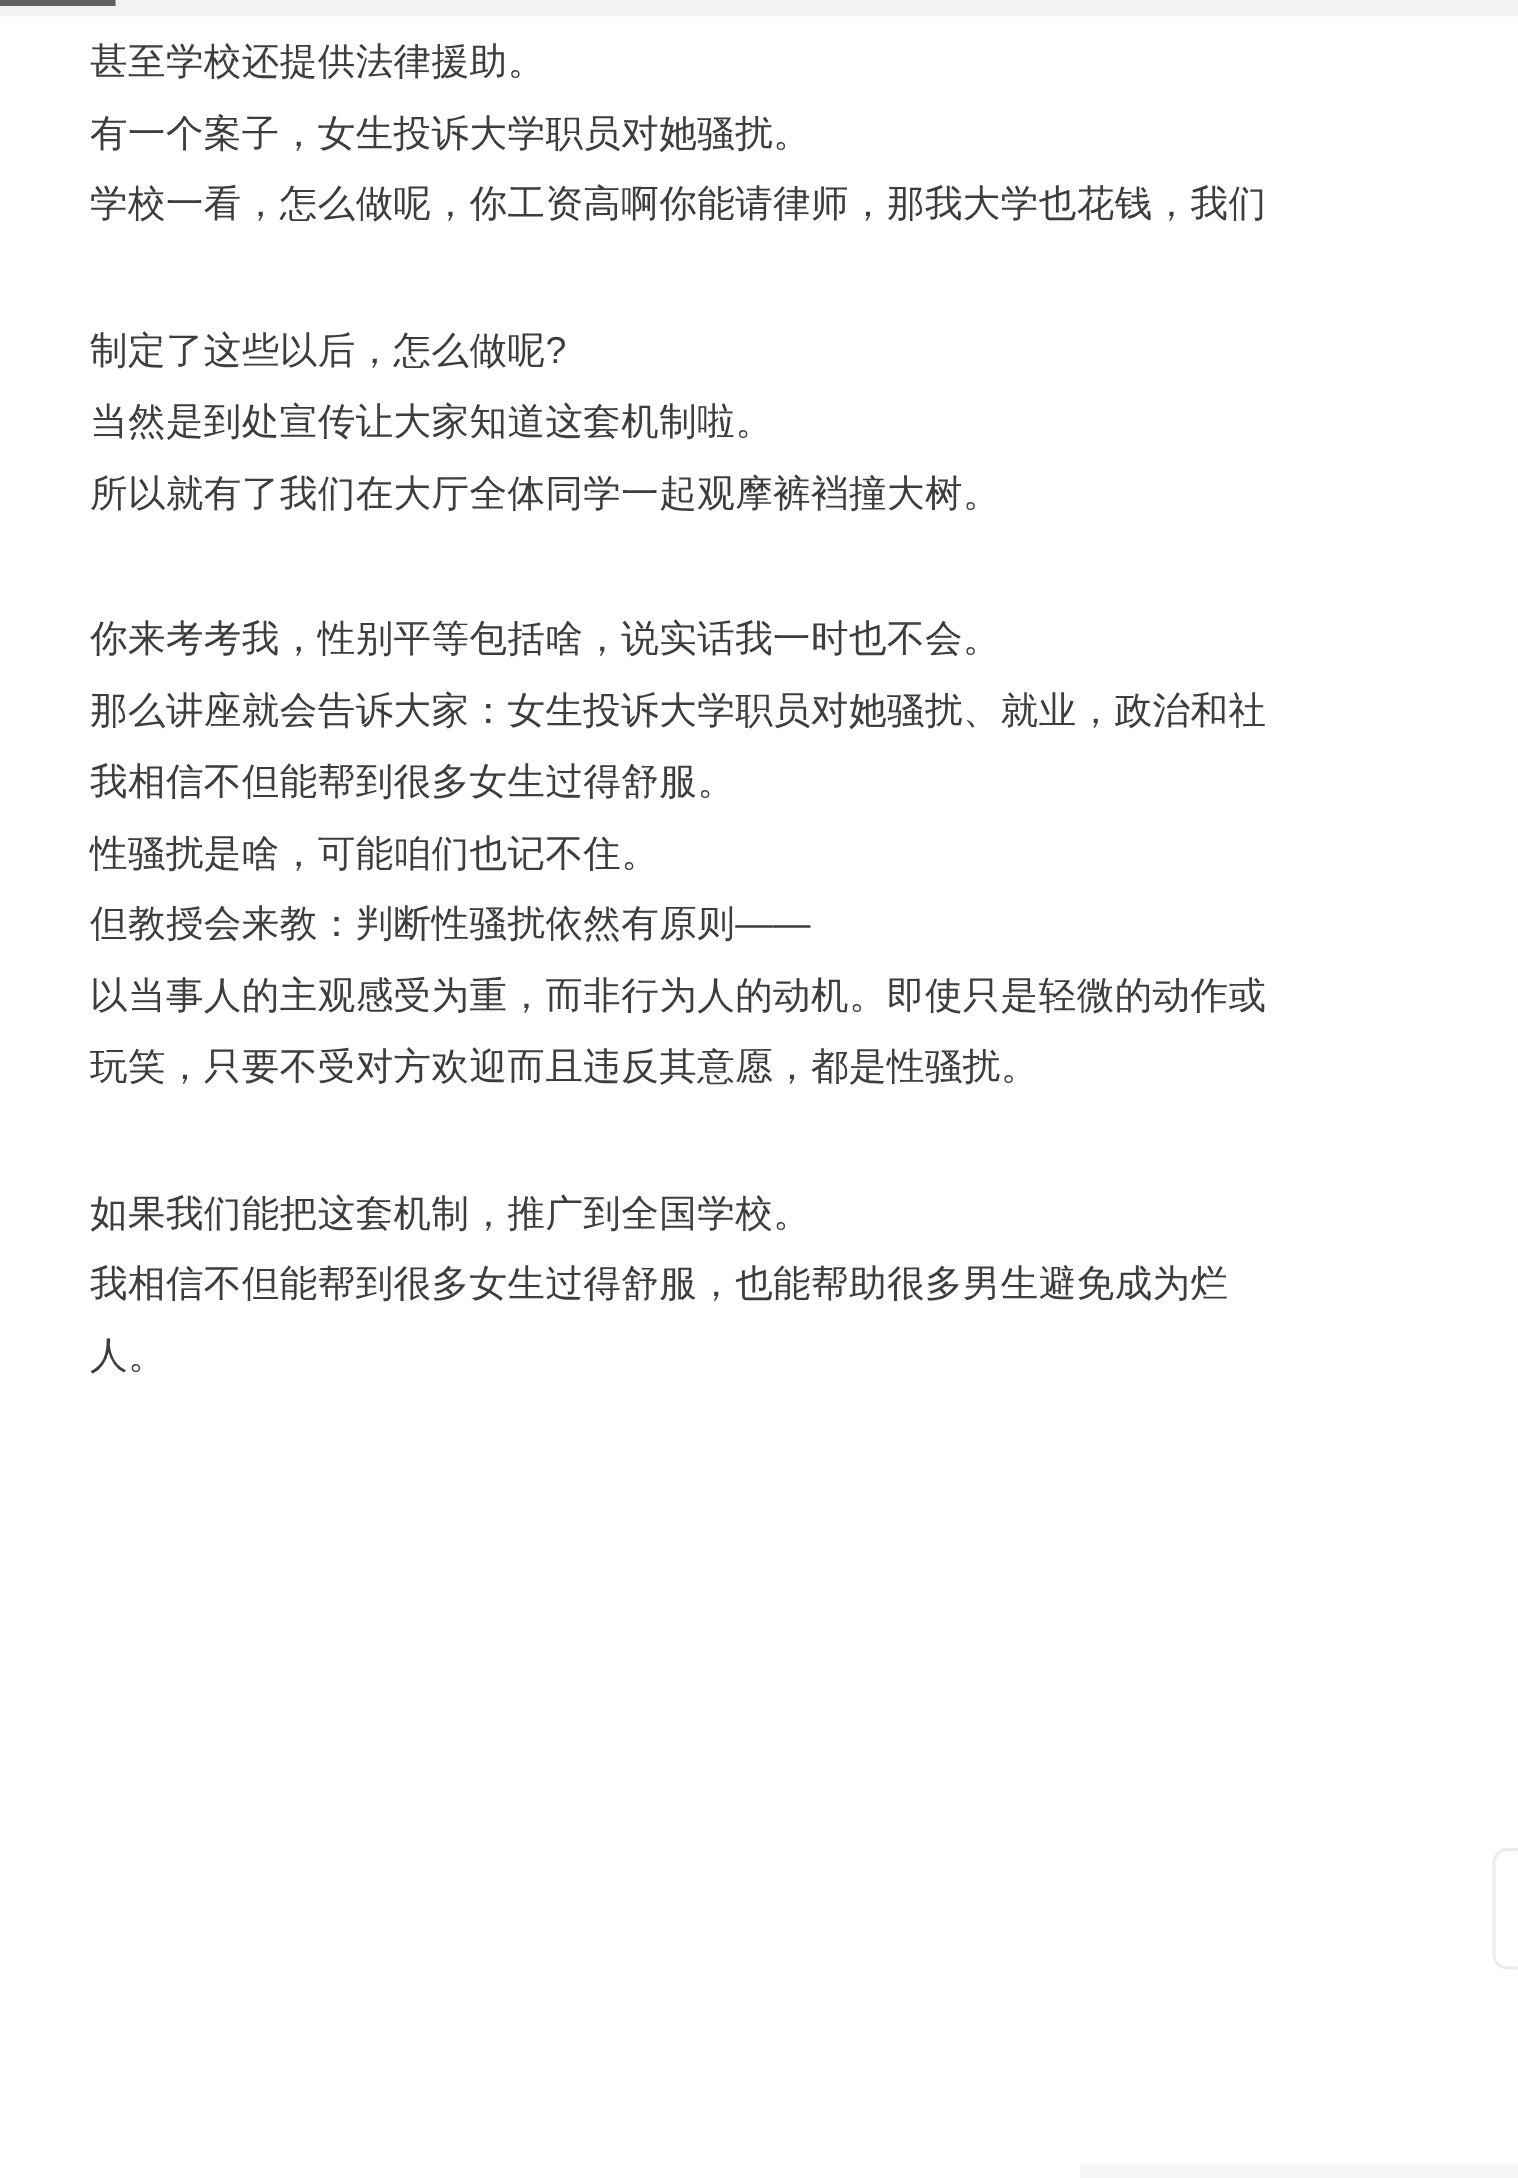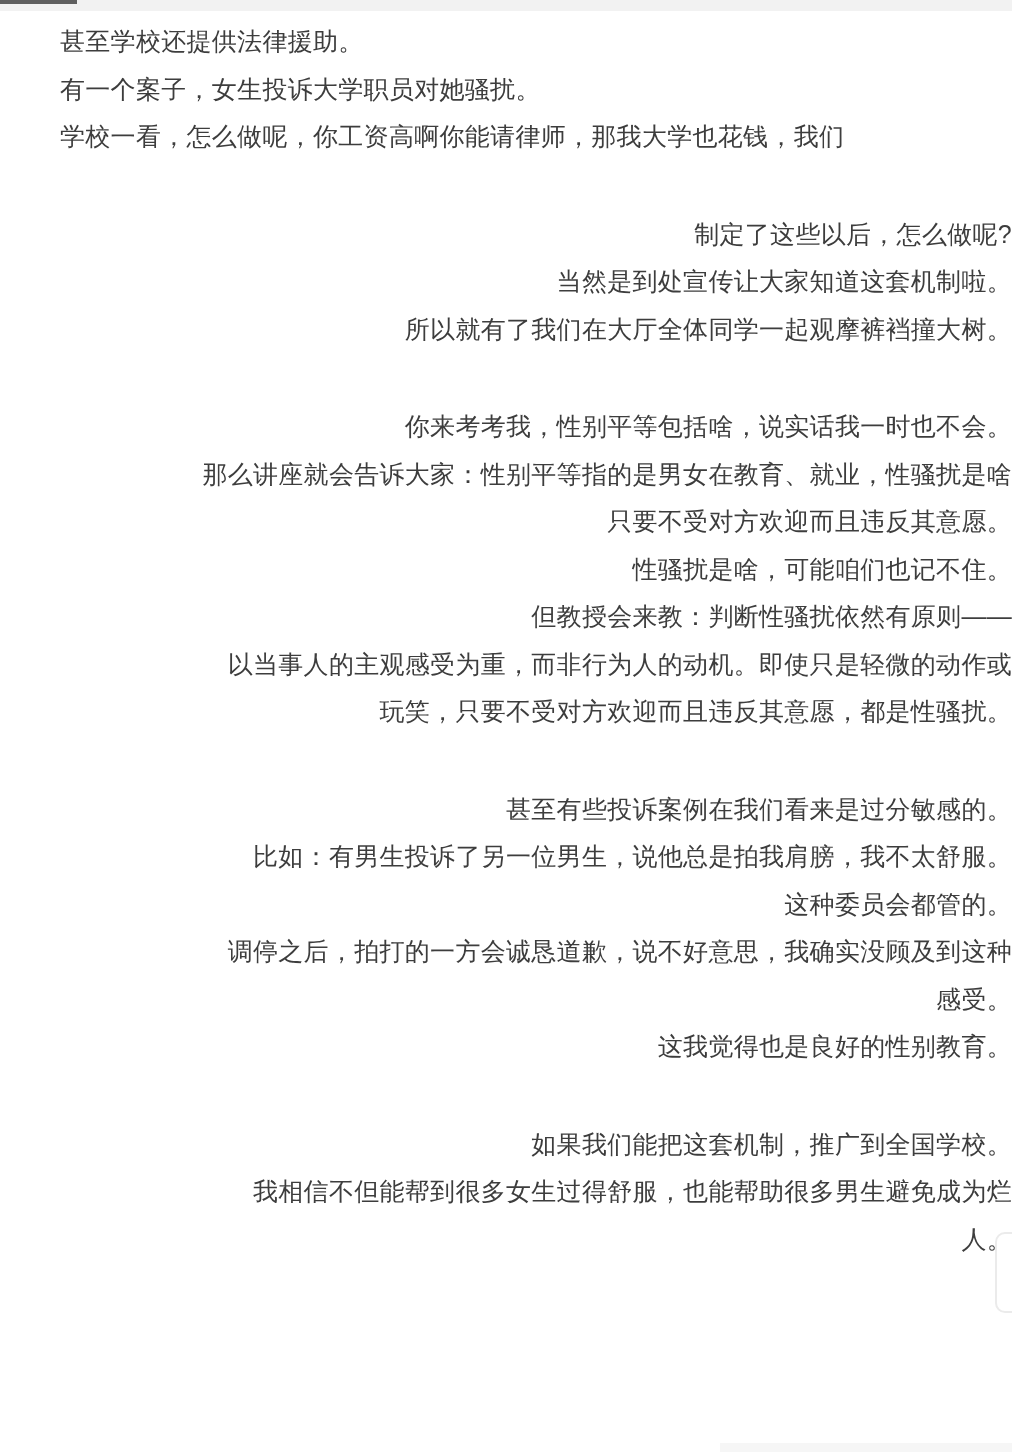--- a/index.html
+++ b/index.html
@@ -37,21 +37,20 @@
     left: 60px;
     top: 18px;
     width: 952px;
     color: #3d3d3d;
     font-size: 25px;
     line-height: 47.5px;
     letter-spacing: 0.3px;
   }
   .block + .block {
     margin-top: 50px;
-    text-align: right;
   }
   .line {
     white-space: nowrap;
   }
   .float-btn {
     position: absolute;
     left: 995px;
     top: 1232px;
     width: 34px;
     height: 81px;
@@ -82,34 +81,26 @@
         <div class="line">有一个案子，女生投诉大学职员对她骚扰。</div>
         <div class="line">学校一看，怎么做呢，你工资高啊你能请律师，那我大学也花钱，我们</div>
       </div>
       <div class="block">
         <div class="line">制定了这些以后，怎么做呢?</div>
         <div class="line">当然是到处宣传让大家知道这套机制啦。</div>
         <div class="line">所以就有了我们在大厅全体同学一起观摩裤裆撞大树。</div>
       </div>
       <div class="block">
         <div class="line">你来考考我，性别平等包括啥，说实话我一时也不会。</div>
-        <div class="line">那么讲座就会告诉大家：性别平等指的是男女在教育、就业，性骚扰是啥</div>
-        <div class="line">只要不受对方欢迎而且违反其意愿。</div>
+        <div class="line">那么讲座就会告诉大家：女生投诉大学职员对她骚扰、就业，政治和社</div>
+        <div class="line">我相信不但能帮到很多女生过得舒服。</div>
         <div class="line">性骚扰是啥，可能咱们也记不住。</div>
         <div class="line">但教授会来教：判断性骚扰依然有原则——</div>
         <div class="line">以当事人的主观感受为重，而非行为人的动机。即使只是轻微的动作或</div>
         <div class="line">玩笑，只要不受对方欢迎而且违反其意愿，都是性骚扰。</div>
-      </div>
-      <div class="block">
-        <div class="line">甚至有些投诉案例在我们看来是过分敏感的。</div>
-        <div class="line">比如：有男生投诉了另一位男生，说他总是拍我肩膀，我不太舒服。</div>
-        <div class="line">这种委员会都管的。</div>
-        <div class="line">调停之后，拍打的一方会诚恳道歉，说不好意思，我确实没顾及到这种</div>
-        <div class="line">感受。</div>
-        <div class="line">这我觉得也是良好的性别教育。</div>
       </div>
       <div class="block">
         <div class="line">如果我们能把这套机制，推广到全国学校。</div>
         <div class="line">我相信不但能帮到很多女生过得舒服，也能帮助很多男生避免成为烂</div>
         <div class="line">人。</div>
       </div>
     </div>
 
   <div class="float-btn"></div>
   <div class="bottom-strip"></div>

